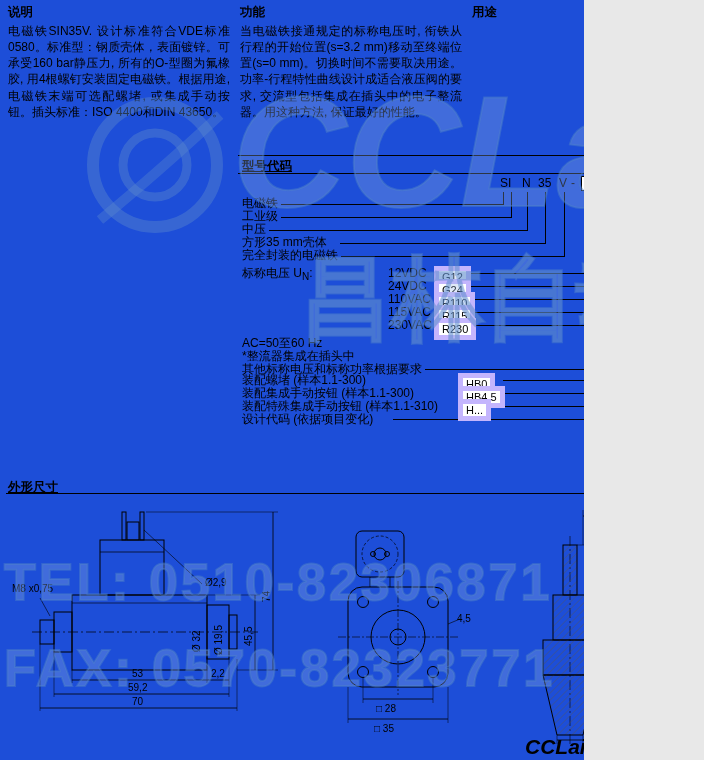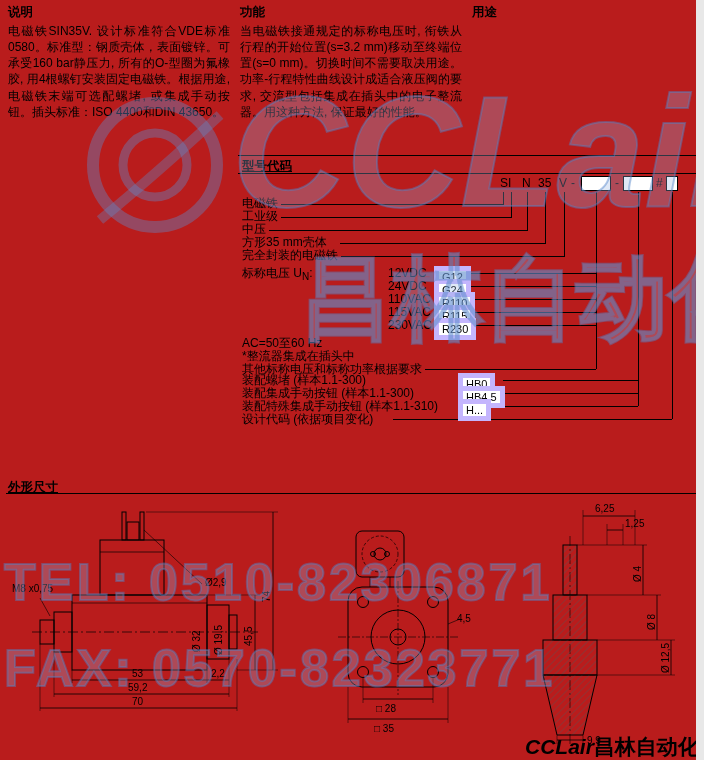--- a/index.html
+++ b/index.html
@@ -1,17 +1,17 @@
 <!DOCTYPE html>
 <html><head>
 <meta charset="utf-8">
 <style>
   * { box-sizing: border-box; margin: 0; padding: 0; }
   body { background: #e8e8e8; font-family: "Liberation Sans", sans-serif; color: #000; }
-  .page { position: relative; width: 696px; height: 760px; background: #b91c1c; overflow: hidden;
+  .page { position: relative; width: 584px; height: 760px; background: #1d4ed8; overflow: hidden;
           font-family: "Liberation Sans", sans-serif; }
   .abs { position: absolute; }
   .col { position: absolute; top: 4px; width: 222px; font-size: 12px; line-height: 1.35; text-align: justify; }
   .col h3 { font-size: 12.5px; font-weight: bold; margin-bottom: 2px; }
   .hline { position: absolute; height: 0; border-top: 1px solid #000; }
   .lbl { position: absolute; font-size: 12px; line-height: 13px; white-space: nowrap; }
   .codebox { position: absolute; border: 1px solid #000; height: 15px; background: #fff; }
   .vcode { position: absolute; border: 5px solid #c4b5fd; font-size: 11px; line-height: 12px;
            padding: 0 3px; white-space: nowrap; background: #fff; }
   .sec-title { position: absolute; font-size: 12.5px; font-weight: bold; white-space: nowrap; text-decoration: underline; }

